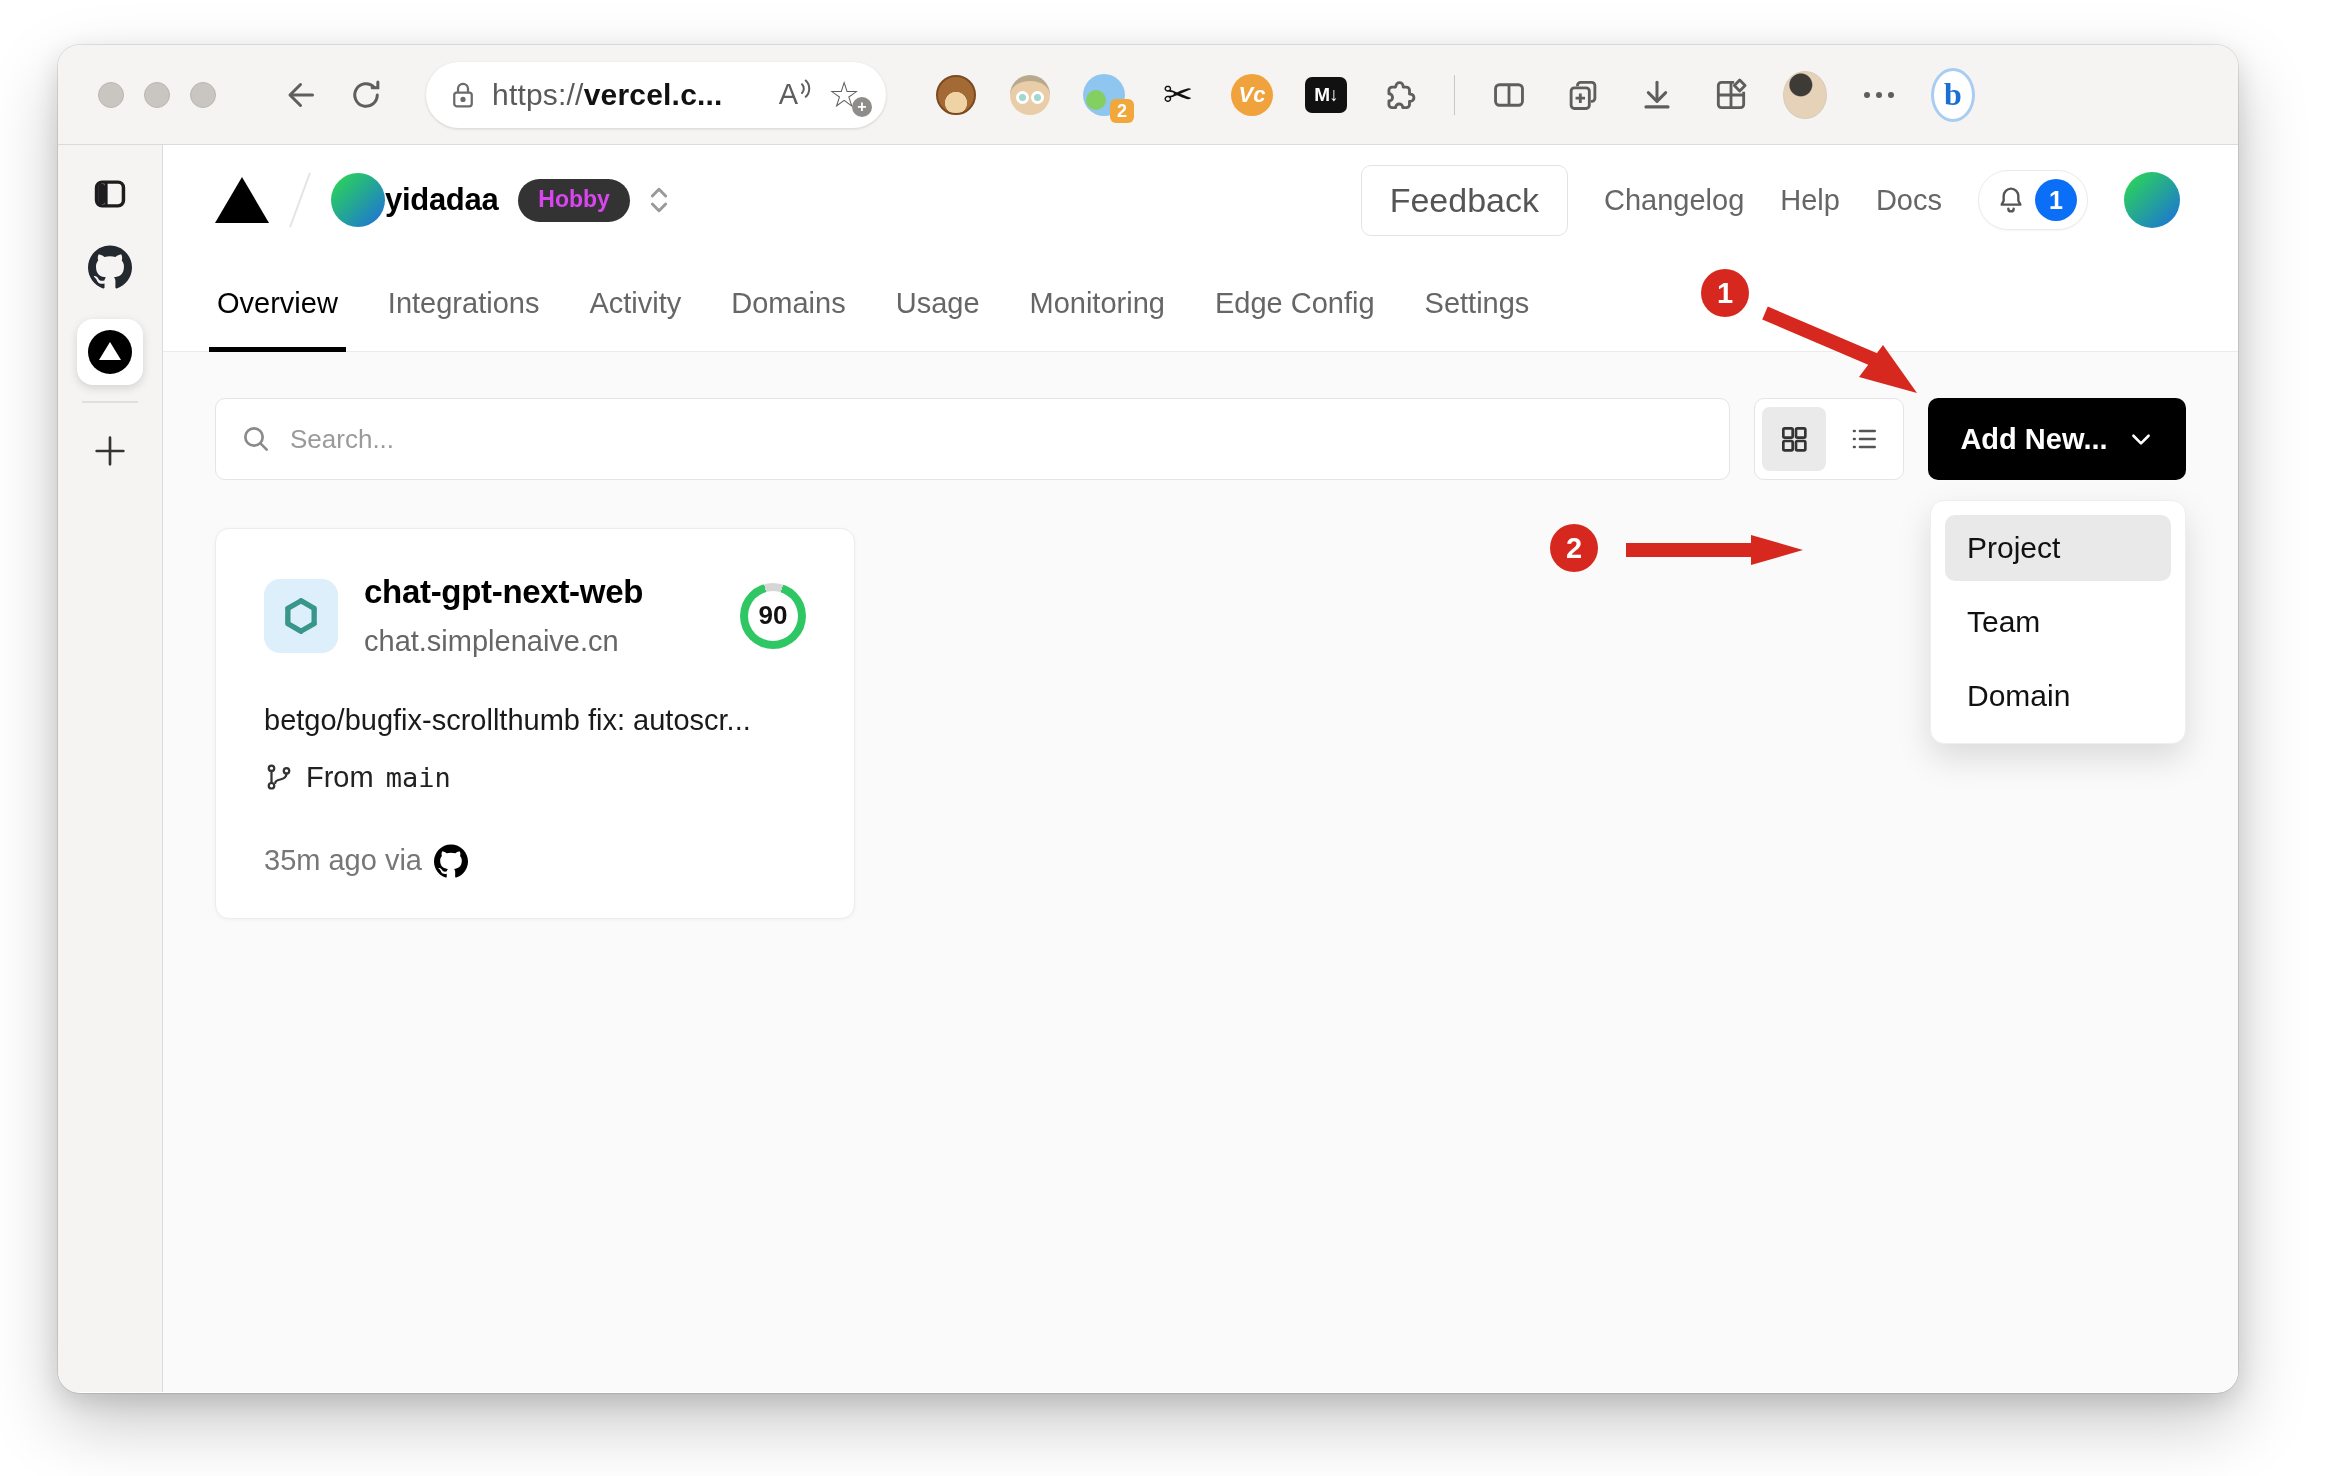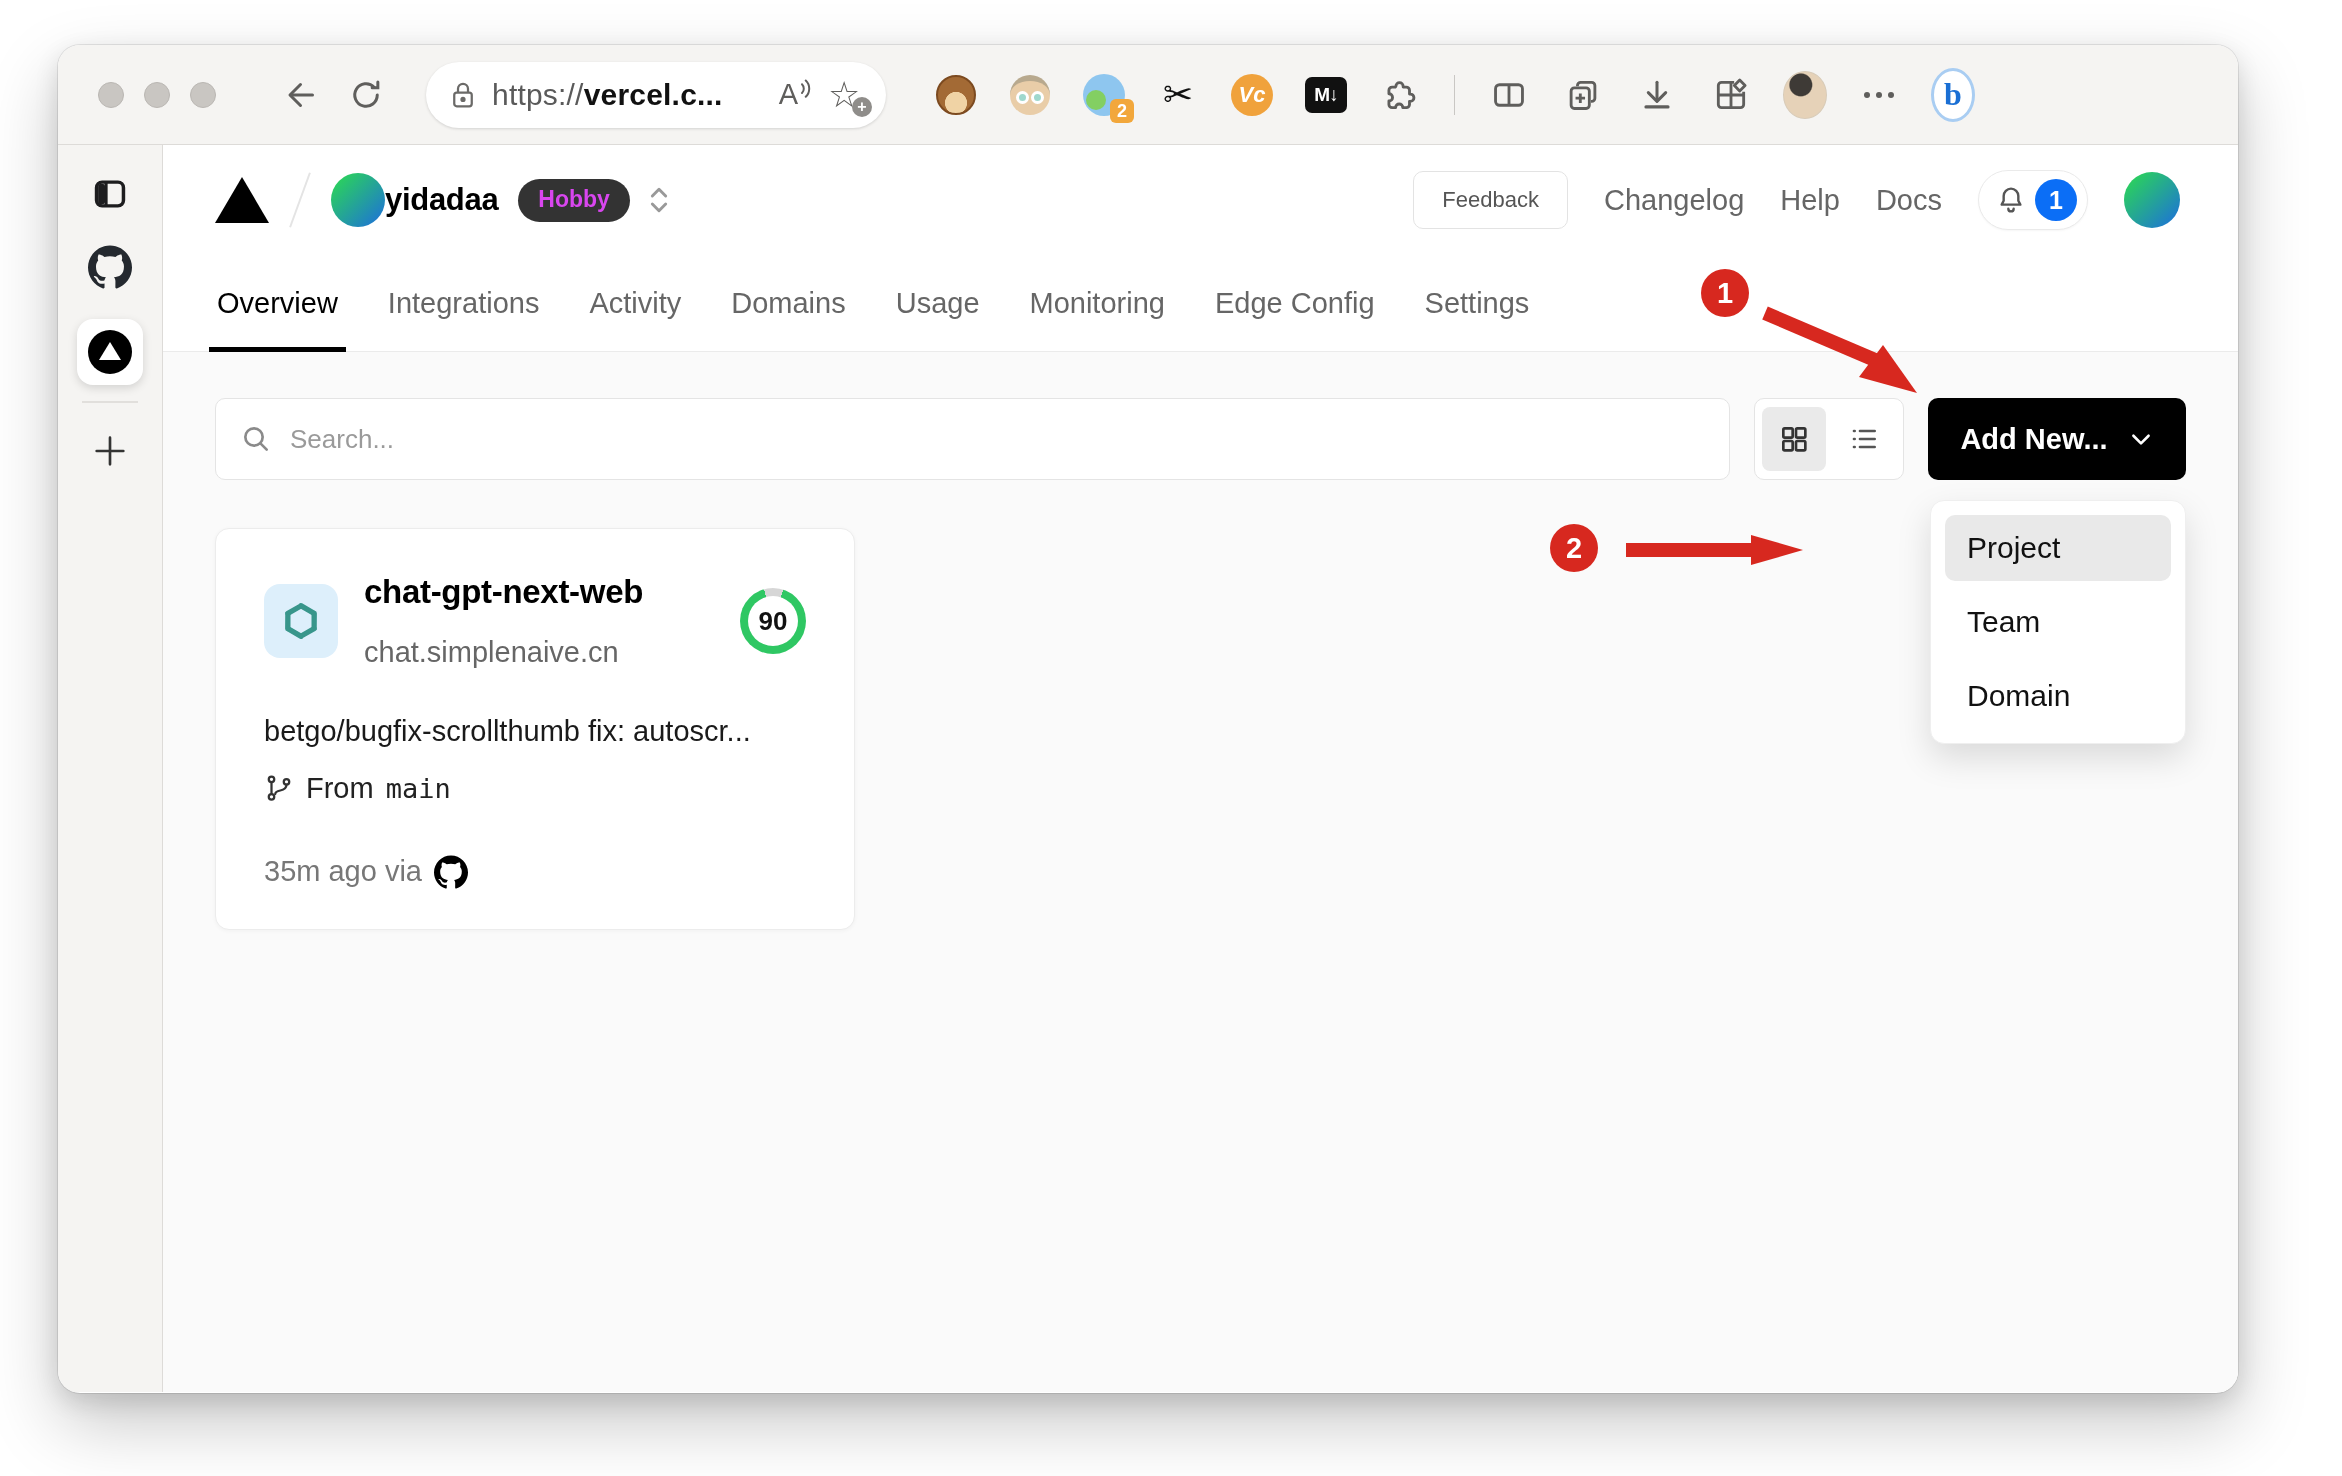--- a/index.html
+++ b/index.html
@@ -67,21 +67,21 @@
   
   .page { flex:1; background:#fff; position:relative; overflow:hidden; }
   .v-header { height:110px; display:flex; align-items:center; padding:0 58px 0 52px; }
   .v-logo { width:0; height:0; border-left:27px solid transparent; border-right:27px solid transparent; border-bottom:46px solid #000; }
   .v-slash { width:2px; height:58px; background:#e4e4e4; transform:rotate(20deg); margin:0 30px; }
   .team-avatar { width:54px; height:54px; border-radius:50%; background:linear-gradient(135deg,#2bd25b 10%,#1e78d0 90%); }
   .team-name { font-size:31px; font-weight:600; color:#000; letter-spacing:-.3px; }
   .plan-badge { margin-left:20px; background:#333; color:#d946ef; font-size:23px; font-weight:600; padding:7px 20px 9px; border-radius:999px; }
   .selector { margin-left:18px; color:#999; }
   .v-header-right { margin-left:auto; display:flex; align-items:center; gap:36px; }
-  .feedback-btn { border:1px solid #e3e3e3; border-radius:10px; background:#fff; padding:15px 28px; font-size:22px; color:#555; }
+  .feedback-btn { border:1px solid #e3e3e3; border-radius:10px; background:#fff; padding:15px 28px; font-size:34px; color:#555; }
   .hlink { font-size:29px; color:#666; }
   .bell-pill { display:flex; align-items:center; gap:8px; background:#fff; border:1px solid #eaeaea; border-radius:999px; padding:8px 10px 8px 16px; box-shadow:0 1px 2px rgba(0,0,0,.04); }
   .bell-ic { color:#555; }
   .notif-badge { width:42px; height:42px; border-radius:50%; background:#0b6ef6; color:#fff; font-size:25px; font-weight:600; display:flex; align-items:center; justify-content:center; }
   .me-avatar { width:56px; height:56px; border-radius:50%; background:linear-gradient(135deg,#2bd25b 10%,#1e78d0 90%); }
 
   .v-tabs { height:97px; display:flex; align-items:stretch; gap:46px; padding:0 52px; border-bottom:1px solid #ebebeb; }
   .tab { display:flex; align-items:center; font-size:29px; color:#666; position:relative; padding:0 2px; }
   .tab.active { color:#000; font-weight:500; }
   .tab.active::after { content:""; position:absolute; left:-6px; right:-6px; bottom:-1px; height:5px; background:#000; }
@@ -100,21 +100,21 @@
   .dd-item { height:66px; display:flex; align-items:center; padding:0 22px; font-size:30px; color:#111; border-radius:10px; }
   .dd-item.hl { background:#e9e9e9; }
   .dd-item + .dd-item { margin-top:8px; }
 
   
   .card { width:640px; margin-top:48px; background:#fff; border:1px solid #ececec; border-radius:14px; padding:44px 48px 40px; box-shadow:0 1px 4px rgba(0,0,0,.04); }
   .card-top { display:flex; align-items:center; gap:26px; }
   .proj-icon { width:74px; height:74px; border-radius:16px; background:#ddeffb; display:flex; align-items:center; justify-content:center; flex:0 0 auto; }
   .proj-names { min-width:0; }
   .proj-title { font-size:33px; font-weight:700; color:#000; letter-spacing:-.3px; }
-  .proj-domain { font-size:29px; color:#666; margin-top:25px; }
+  .proj-domain { font-size:29px; color:#666; margin-top:14px; }
   .score-ring { margin-left:auto; width:66px; height:66px; border-radius:50%;
     background:conic-gradient(from -16deg, #d6d6d6 0deg 34deg, #2fc763 34deg 360deg);
     display:flex; align-items:center; justify-content:center; flex:0 0 auto; }
   .score-inner { width:50px; height:50px; border-radius:50%; background:#fff; display:flex; align-items:center; justify-content:center; font-size:26px; font-weight:600; color:#111; }
   .commit { margin-top:42px; font-size:29px; color:#1a1a1a; line-height:1.4; font-weight:500; }
   .branch-row { margin-top:20px; display:flex; align-items:center; gap:12px; font-size:29px; color:#222; }
   .branch-name { font-family:"DejaVu Sans Mono","Liberation Mono",monospace; font-size:27px; }
   .card-footer { margin-top:50px; display:flex; align-items:center; gap:12px; font-size:29px; color:#777; }
   .gh-foot { color:#000; display:flex; }
 

